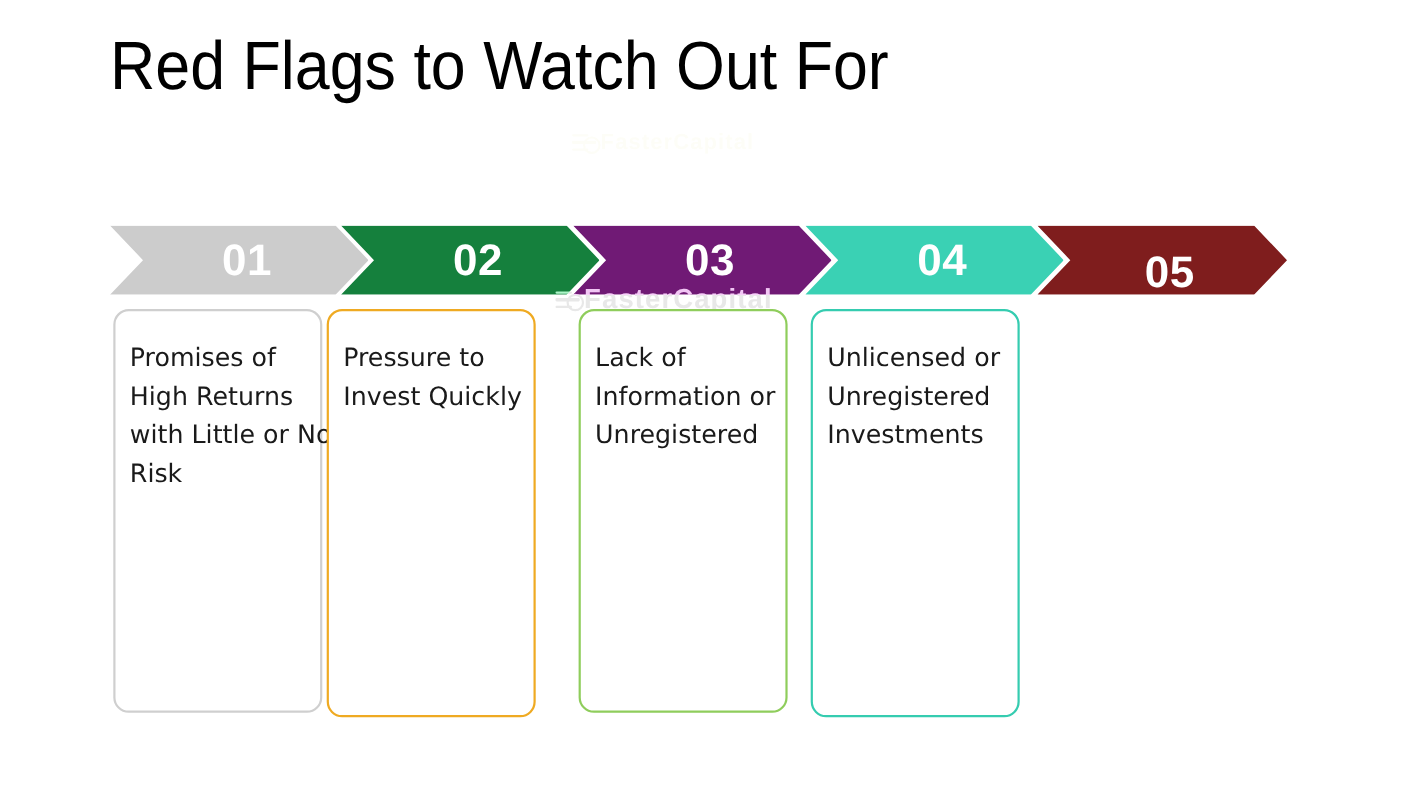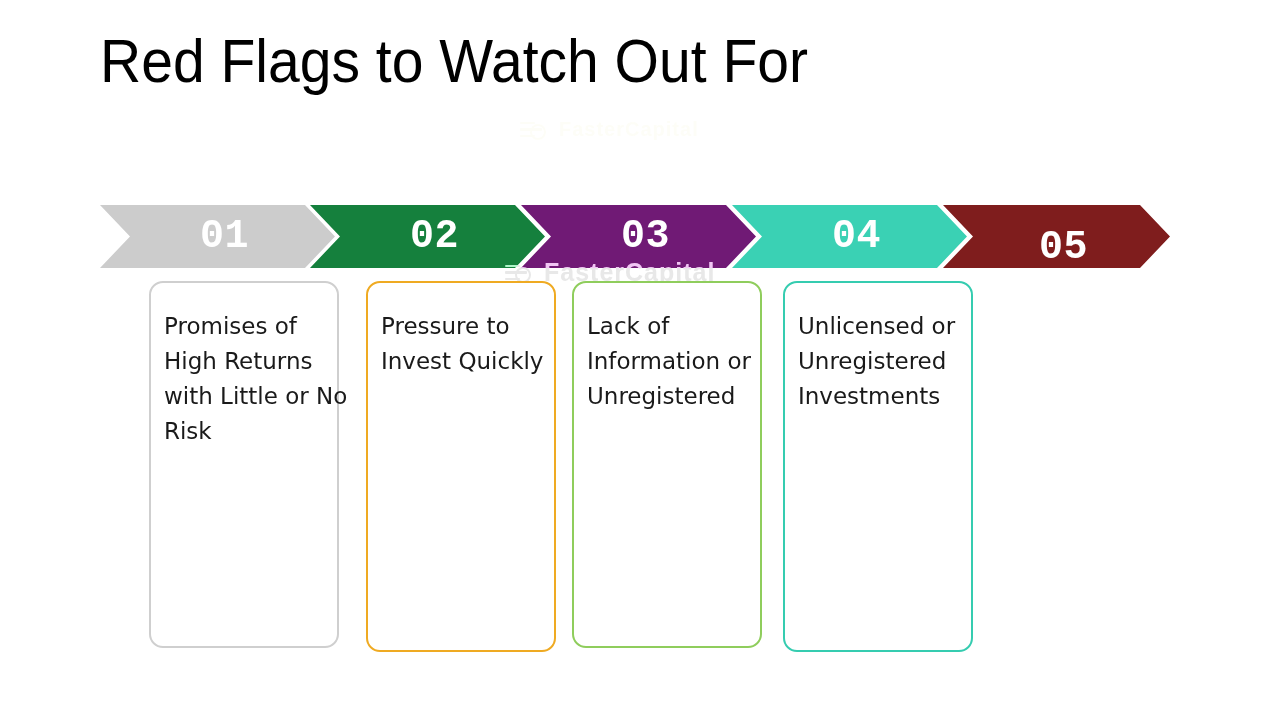--- a/index.html
+++ b/index.html
@@ -30,21 +30,21 @@
     white-space: nowrap;
     transform: scaleX(0.92);
     transform-origin: left center;
   }
 
   
   .watermark {
     position: absolute;
     display: flex;
     align-items: center;
-    gap: 13px;
+    gap: 0;
     color: #e9e6dc;
     font-family: "Liberation Sans", sans-serif;
     font-weight: 700;
     letter-spacing: 1px;
     pointer-events: none;
     user-select: none;
   }
   #watermark-main {
     left: 505px;
     top: 258px;
@@ -87,21 +87,20 @@
     left: auto;
   }
 
   
   #chevron-band {
     position: absolute;
     left: 0;
     top: 205px;
     width: 1280px;
     height: 80px;
-    font-family: Liberation Mono, monospace;
   }
   .chevron {
     position: absolute;
     top: 0;
     height: 63px;
     display: flex;
     align-items: center;
     justify-content: center;
     -webkit-clip-path: polygon(0 0, calc(100% - 30px) 0, 100% 50%, calc(100% - 30px) 100%, 0 100%, 30px 50%);
     clip-path: polygon(0 0, calc(100% - 30px) 0, 100% 50%, calc(100% - 30px) 100%, 0 100%, 30px 50%);
@@ -117,21 +116,20 @@
 
   
   .card {
     position: absolute;
     top: 281px;
     width: 190px;
     background: #ffffff;
     border: 2px solid #c2410c;
     border-radius: 14px;
     box-sizing: border-box;
-    margin-left: 46px;
   }
   .card-text {
     position: absolute;
     left: 13px;
     top: 26px;
     width: 185px;
     font-size: 23px;
     line-height: 35px;
     color: #1a1a1a;
     font-family: "DejaVu Sans", "Liberation Sans", sans-serif;
@@ -187,21 +185,21 @@
         <span></span>
         <span class="wm-dot"></span>
     </span>
     <span>FasterCapital</span>
   </div>
 
   <div class="card" style="left: 103px; height: 367px; border-color: rgb(207, 207, 207);">
     <div class="card-text">Promises of High Returns with Little or No Risk</div>
   </div>
 
-  <div class="card" style="left: 320px; height: 371px; border-color: rgb(239, 170, 34);">
+  <div class="card" style="left: 297px; height: 371px; border-color: rgb(239, 170, 34);">
     <div class="card-text">Pressure to Invest Quickly</div>
   </div>
 
   <div class="card" style="left: 526px; height: 367px; border-color: rgb(143, 205, 92);">
     <div class="card-text">Lack of Information or Unregistered</div>
   </div>
 
   <div class="card" style="left: 737px; height: 371px; border-color: rgb(53, 204, 176);">
     <div class="card-text">Unlicensed or Unregistered Investments</div>
   </div>

